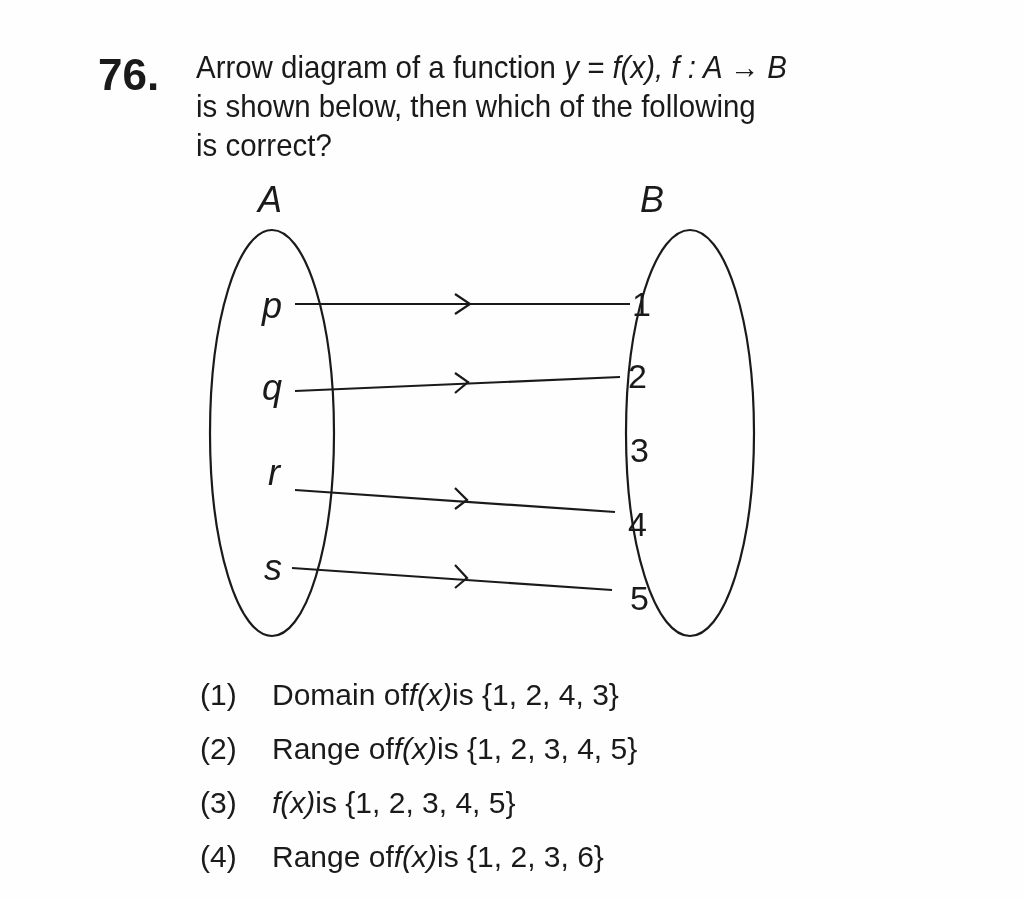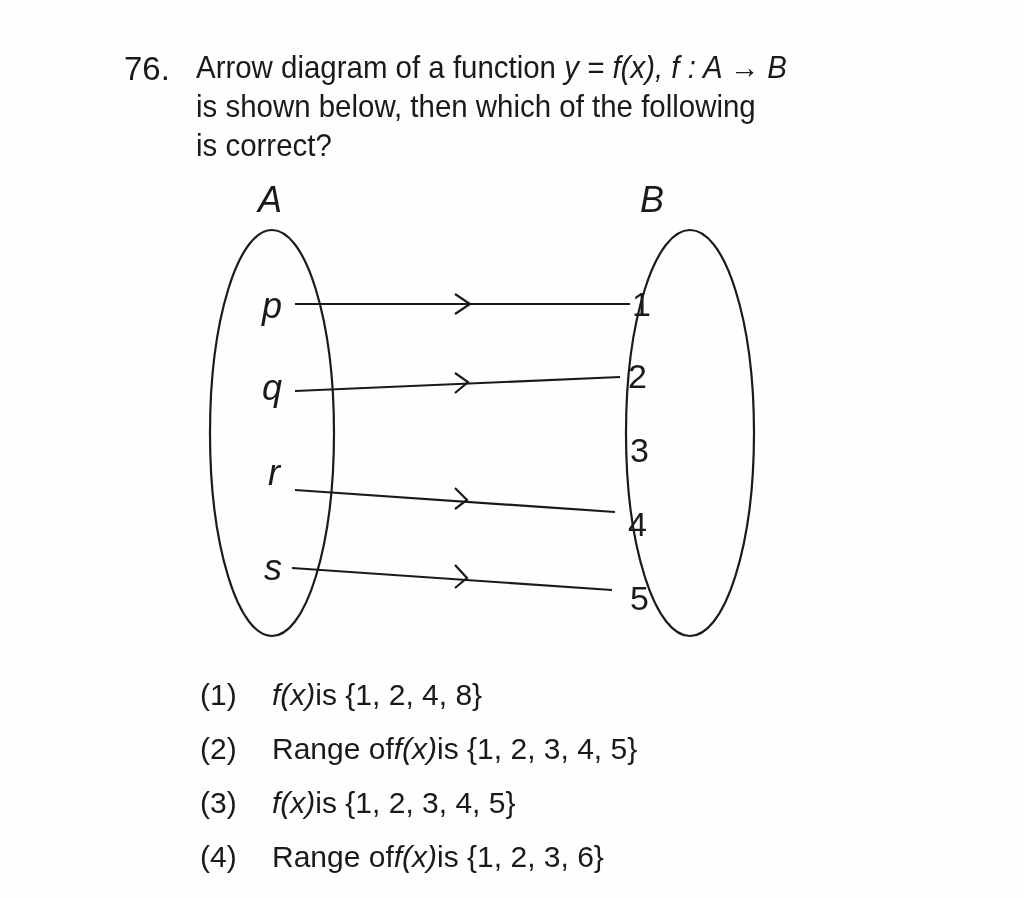--- a/index.html
+++ b/index.html
@@ -1,18 +1,18 @@
 <!DOCTYPE html>
 <html><head>
 <meta charset="utf-8">
 <style>
   html, body { margin:0; padding:0; }
   body { width:1024px; height:898px; background:#fefefe; position:relative; overflow:hidden;
          font-family:"Liberation Sans", sans-serif; color:#1a1a1a; }
-  .qnum { position:absolute; left:124px; top:50px; font-size:33px; font-weight:normal; }
+  .qnum { position:absolute; left:98px; top:50px; font-size:44px; font-weight:bold; }
   .qtext { position:absolute; left:196px; top:48px; width:720px; font-size:32px; line-height:39px; transform:scaleX(0.92); transform-origin:left top; }
   .qtext i { font-style:italic; }
   .diagram { position:absolute; left:200px; top:170px; width:580px; height:480px; }
   .options { position:absolute; left:200px; top:668px; font-size:30px; line-height:54px; }
   .opt { display:flex; white-space:nowrap; }
   .opt .n { width:72px; }
   .opt i { font-style:italic; }
 </style>
 </head>
 <body>
@@ -50,22 +50,23 @@
     <text x="428" y="218">2</text>
     <text x="430" y="292">3</text>
     <text x="428" y="366">4</text>
     <text x="430" y="440">5</text>
   </g>
 </svg>
 
 <div class="options">
   <div class="opt">
       <span class="n">(1)</span>
+      <span>Domain of </span>
       <i>f(x)</i>
-      <span> is {1, 2, 4, 8}</span>
+      <span> is {1, 2, 4, 3}</span>
     </div>
   <div class="opt">
       <span class="n">(2)</span>
       <span>Range of </span>
       <i>f(x)</i>
       <span> is {1, 2, 3, 4, 5}</span>
     </div>
   <div class="opt">
       <span class="n">(3)</span>
       <i>f(x)</i>

